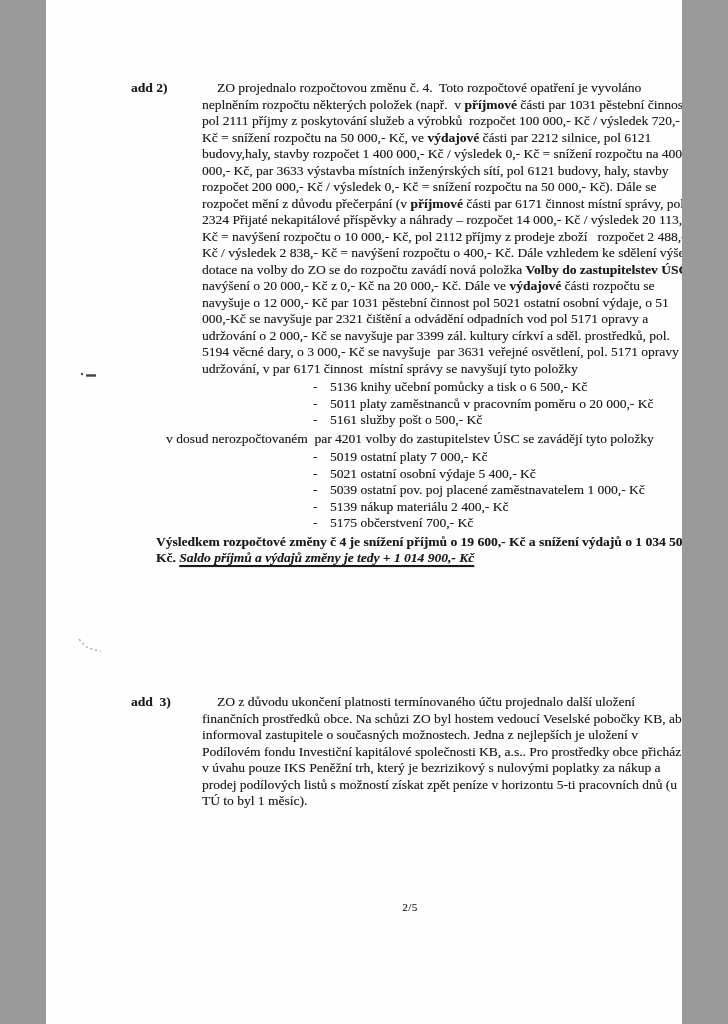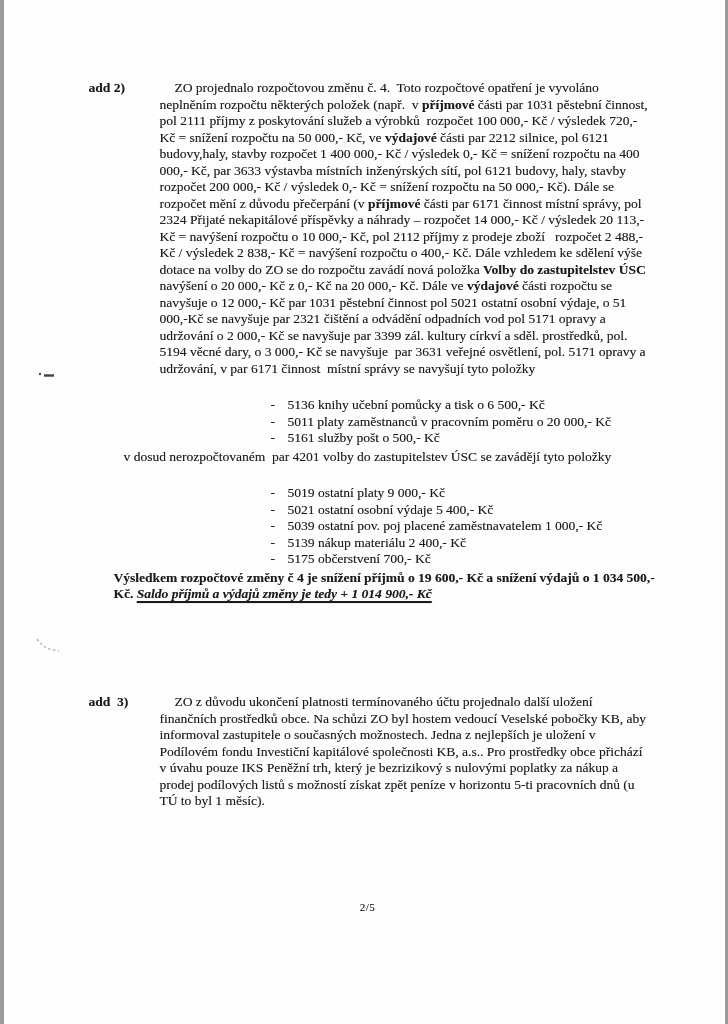--- a/index.html
+++ b/index.html
@@ -1,35 +1,35 @@
 <!DOCTYPE html>
 <html><head>
 <meta charset="utf-8">
 <style>
   html,body { margin:0; padding:0; background:#9a9a9a; }
   .page {
     position:relative;
-    width:721px; height:1024px;
+    width:636px; height:1024px;
     margin:0 auto;
     background:#fefefe;
     font-family:"Liberation Serif", serif;
     font-size:13.5px;
     line-height:16.5px;
     color:#1b1b1b;
     text-shadow:0.2px 0.2px 0.35px rgba(25,25,25,0.4);
     overflow:hidden;
   }
   .section { position:absolute; left:85px; }
   .section-add2 { top:80px; }
   .section-add3 { top:694px; }
   .sec-label { position:absolute; left:0; top:0; font-weight:700; white-space:pre; }
   .sec-content { margin-left:35px; width:528px; }
   .para { white-space:pre-wrap; }
   .indent-first { text-indent:15px;margin-left:36px; }
-  .dash-list { list-style:none; margin:20px 0 2px 145px; padding:0; width:352px; }
+  .dash-list { list-style:none; margin:2px 0 2px 145px; padding:0; width:352px; }
   .dash-list li { position:relative; padding-left:19px; white-space:pre-wrap; }
   .dash-list li::before { content:"-"; position:absolute; left:2px; }
   .summary { font-weight:700; white-space:pre-wrap; width:546px; margin-left:-10px; margin-top:2px; }
   .summary .u, .u { text-decoration:underline; text-decoration-thickness:1.5px; text-underline-offset:2.5px;font-style:italic; }
   .page-number { position:absolute; top:899px; left:0; width:728px; text-align:center; font-size:11px; letter-spacing:0.5px; }
   .margin-mark-1 { position:absolute; left:33px; top:369px; opacity:0.85; }
   .margin-mark-2 { position:absolute; left:30px; top:636px; opacity:0.8; }
 </style>
 </head>
 <body>
@@ -52,21 +52,21 @@
     <span class="sec-label">add 2)</span>
     <div class="sec-content">
       <div class="para indent-first"><span>ZO projednalo rozpočtovou změnu č. 4.  Toto rozpočtové opatření je vyvoláno neplněním rozpočtu některých položek (např.  v </span><span style="font-weight: 700;">příjmové</span><span> části par 1031 pěstební činnost, pol 2111 příjmy z poskytování služeb a výrobků  rozpočet 100 000,- Kč / výsledek 720,- Kč = snížení rozpočtu na 50 000,- Kč, ve </span><span style="font-weight: 700;">výdajové</span><span> části par 2212 silnice, pol 6121 budovy,haly, stavby rozpočet 1 400 000,- Kč / výsledek 0,- Kč = snížení rozpočtu na 400 000,- Kč, par 3633 výstavba místních inženýrských sítí, pol 6121 budovy, haly, stavby rozpočet 200 000,- Kč / výsledek 0,- Kč = snížení rozpočtu na 50 000,- Kč). Dále se rozpočet mění z důvodu přečerpání (v </span><span style="font-weight: 700;">příjmové</span><span> části par 6171 činnost místní správy, pol 2324 Přijaté nekapitálové příspěvky a náhrady – rozpočet 14 000,- Kč / výsledek 20 113,- Kč = navýšení rozpočtu o 10 000,- Kč, pol 2112 příjmy z prodeje zboží   rozpočet 2 488,- Kč / výsledek 2 838,- Kč = navýšení rozpočtu o 400,- Kč. Dále vzhledem ke sdělení výše dotace na volby do ZO se do rozpočtu zavádí nová položka </span><span style="font-weight: 700;">Volby do zastupitelstev ÚSC</span><span>  navýšení o 20 000,- Kč z 0,- Kč na 20 000,- Kč. Dále ve </span><span style="font-weight: 700;">výdajové</span><span> části rozpočtu se navyšuje o 12 000,- Kč par 1031 pěstební činnost pol 5021 ostatní osobní výdaje, o 51 000,-Kč se navyšuje par 2321 čištění a odvádění odpadních vod pol 5171 opravy a udržování o 2 000,- Kč se navyšuje par 3399 zál. kultury církví a sděl. prostředků, pol. 5194 věcné dary, o 3 000,- Kč se navyšuje  par 3631 veřejné osvětlení, pol. 5171 opravy a udržování, v par 6171 činnost  místní správy se navyšují tyto položky</span></div>
       <ul class="dash-list">
           <li>5136 knihy učební pomůcky a tisk o 6 500,- Kč</li>
           <li>5011 platy zaměstnanců v pracovním poměru o 20 000,- Kč</li>
           <li>5161 služby pošt o 500,- Kč</li>
         </ul>
       <div class="para">v dosud nerozpočtovaném  par 4201 volby do zastupitelstev ÚSC se zavádějí tyto položky</div>
       <ul class="dash-list">
-          <li>5019 ostatní platy 9 000,- Kč</li>
+          <li>5019 ostatní platy 7 000,- Kč</li>
           <li>5021 ostatní osobní výdaje 5 400,- Kč</li>
           <li>5039 ostatní pov. poj placené zaměstnavatelem 1 000,- Kč</li>
           <li>5139 nákup materiálu 2 400,- Kč</li>
           <li>5175 občerstvení 700,- Kč</li>
         </ul>
       <div class="summary"><span style="font-weight: 700;">Výsledkem rozpočtové změny č 4 je snížení příjmů o 19 600,- Kč a snížení výdajů o 1 034 500,- Kč. </span><span class="u" style="font-weight: 700;">Saldo příjmů a výdajů změny je tedy + 1 014 900,- Kč</span></div>
     </div>
   </div>
 
   <div class="section section-add3">

